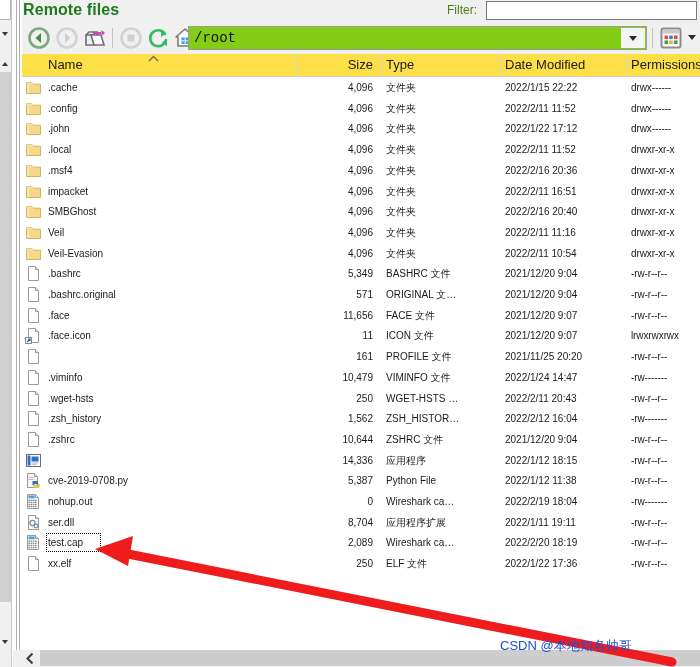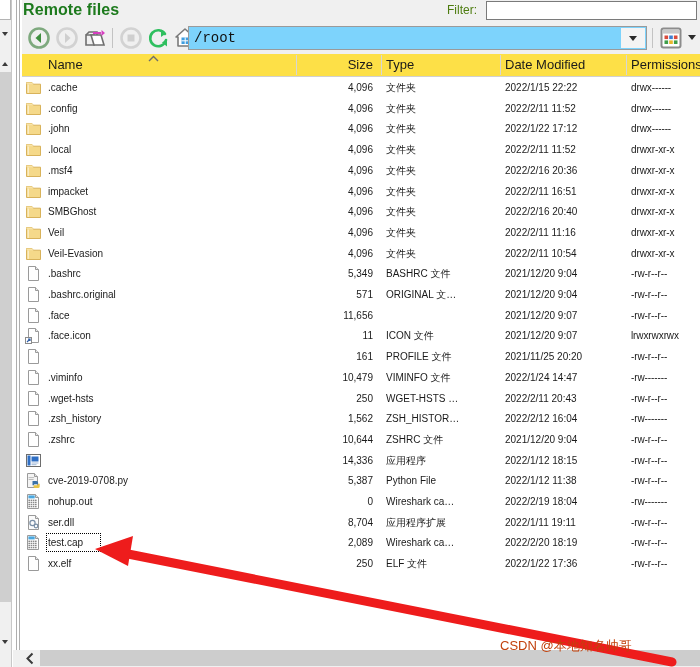--- a/index.html
+++ b/index.html
@@ -91,21 +91,21 @@
     position: absolute; top: 3px; width: 26px; height: 26px;
     box-sizing: border-box;
   }
   .tb-sep {
     position: absolute; top: 6px; width: 1px; height: 20px; background: #c3c3c3;
   }
   svg { display: block; }
 
   .pathbox {
     position: absolute; left: 166px; top: 4px; width: 459px; height: 24px;
-    background: #7dd3fc; border: 1px solid #9a9a9a; box-sizing: border-box;
+    background: #84cc16; border: 1px solid #9a9a9a; box-sizing: border-box;
   }
   .path-text {
     position: absolute; left: 5px; top: 3px;
     font-family: "Liberation Mono", monospace;
     font-size: 14px; color: #111;
   }
   .path-drop {
     position: absolute; right: 1px; top: 1px; width: 24px; height: 20px;
     background: #f4f4f4;
   }
@@ -187,21 +187,21 @@
 
   
   .arrow-layer {
     position: absolute; left: 0; top: 0; width: 700px; height: 667px;
     pointer-events: none;
   }
 
   
   .watermark {
     position: absolute; left: 500px; top: 637px;
-    font-size: 13px; color: #c2410c;
+    font-size: 13px; color: #1d4ed8;
     white-space: nowrap;
   }
 </style>
 </head>
 <body>
 
 <div id="root">
 
   <div class="left-sliver">
     <div class="sliver-box"></div>
@@ -472,20 +472,21 @@
           </div>
           <div class="row" style="top: 227.7px;">
             <div class="icon-slot">
               <svg width="17" height="17" viewBox="0 0 17 17">
                 <path d="M3.5 1.5 h7 l3 3 v11 h-10 z" fill="#ffffff" stroke="#9a9a9a" stroke-width="1"></path>
                 <path d="M10.5 1.5 v3 h3" fill="#eaeaea" stroke="#9a9a9a" stroke-width="1"></path>
               </svg>
             </div>
             <div class="cell c-name">.face</div>
             <div class="cell c-size">11,656</div>
+            <div class="cell c-type">FACE 文件</div>
             <div class="cell c-date">2021/12/20 9:07</div>
             <div class="cell c-perm">-rw-r--r--</div>
           </div>
           <div class="row" style="top: 248.4px;">
             <div class="icon-slot">
               <svg width="17" height="17" viewBox="0 0 17 17">
                 <path d="M3.5 1.5 h7 l3 3 v11 h-10 z" fill="#ffffff" stroke="#9a9a9a" stroke-width="1"></path>
                 <path d="M10.5 1.5 v3 h3" fill="#eaeaea" stroke="#9a9a9a" stroke-width="1"></path>
                 <rect x="0.5" y="10.5" width="6" height="6" fill="#ffffff" stroke="#8a8a8a" stroke-width="1"></rect>
                 <path d="M2 15 L5 12 M3 12 h2 v2" fill="none" stroke="#2f5fa8" stroke-width="1.2"></path>

